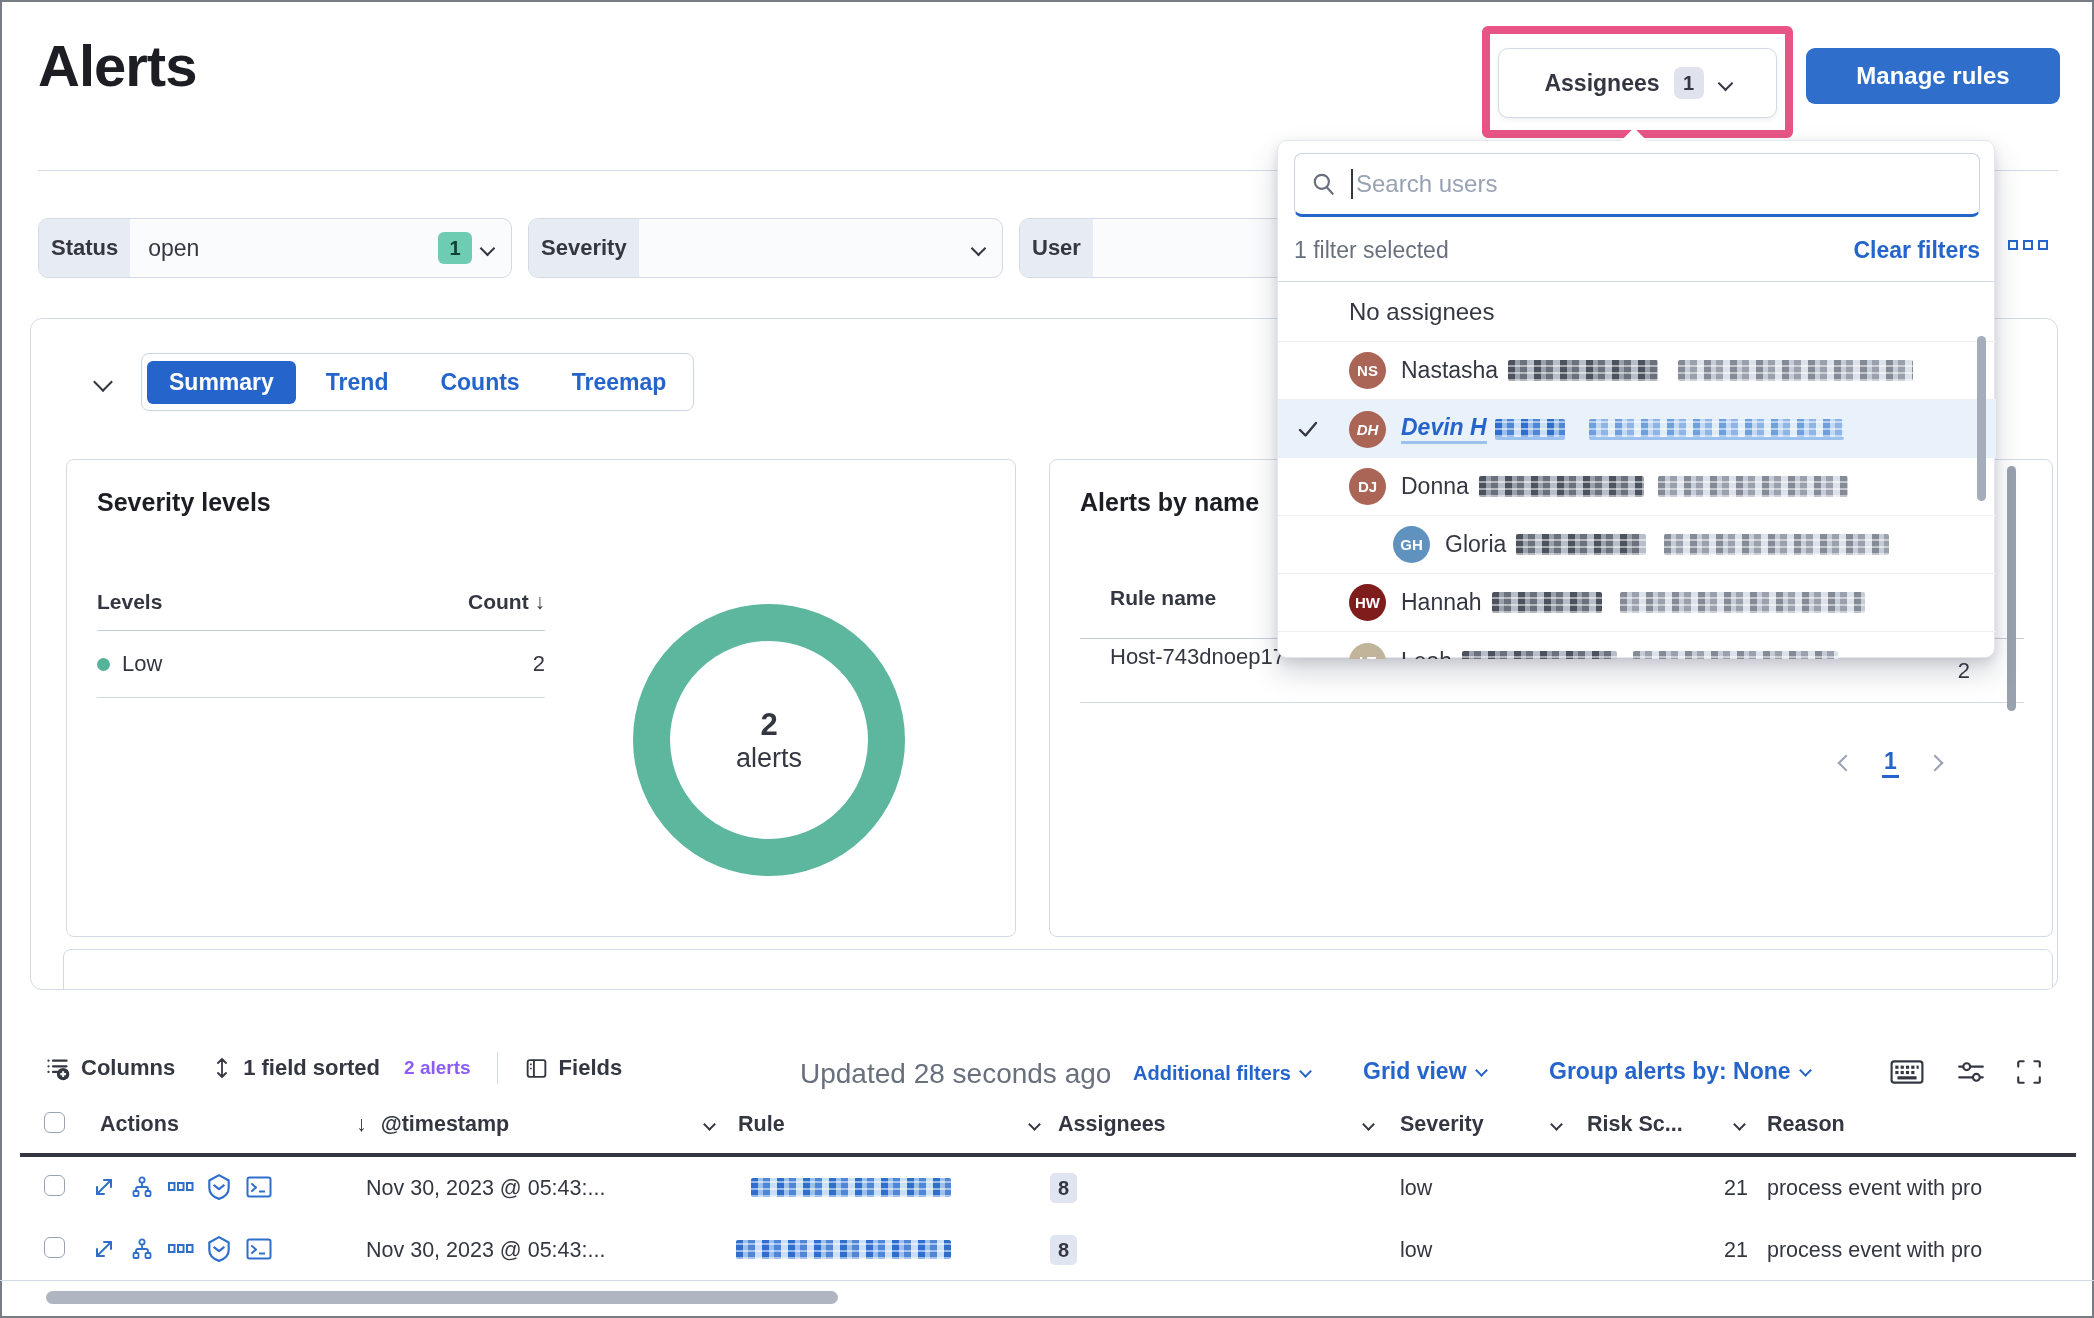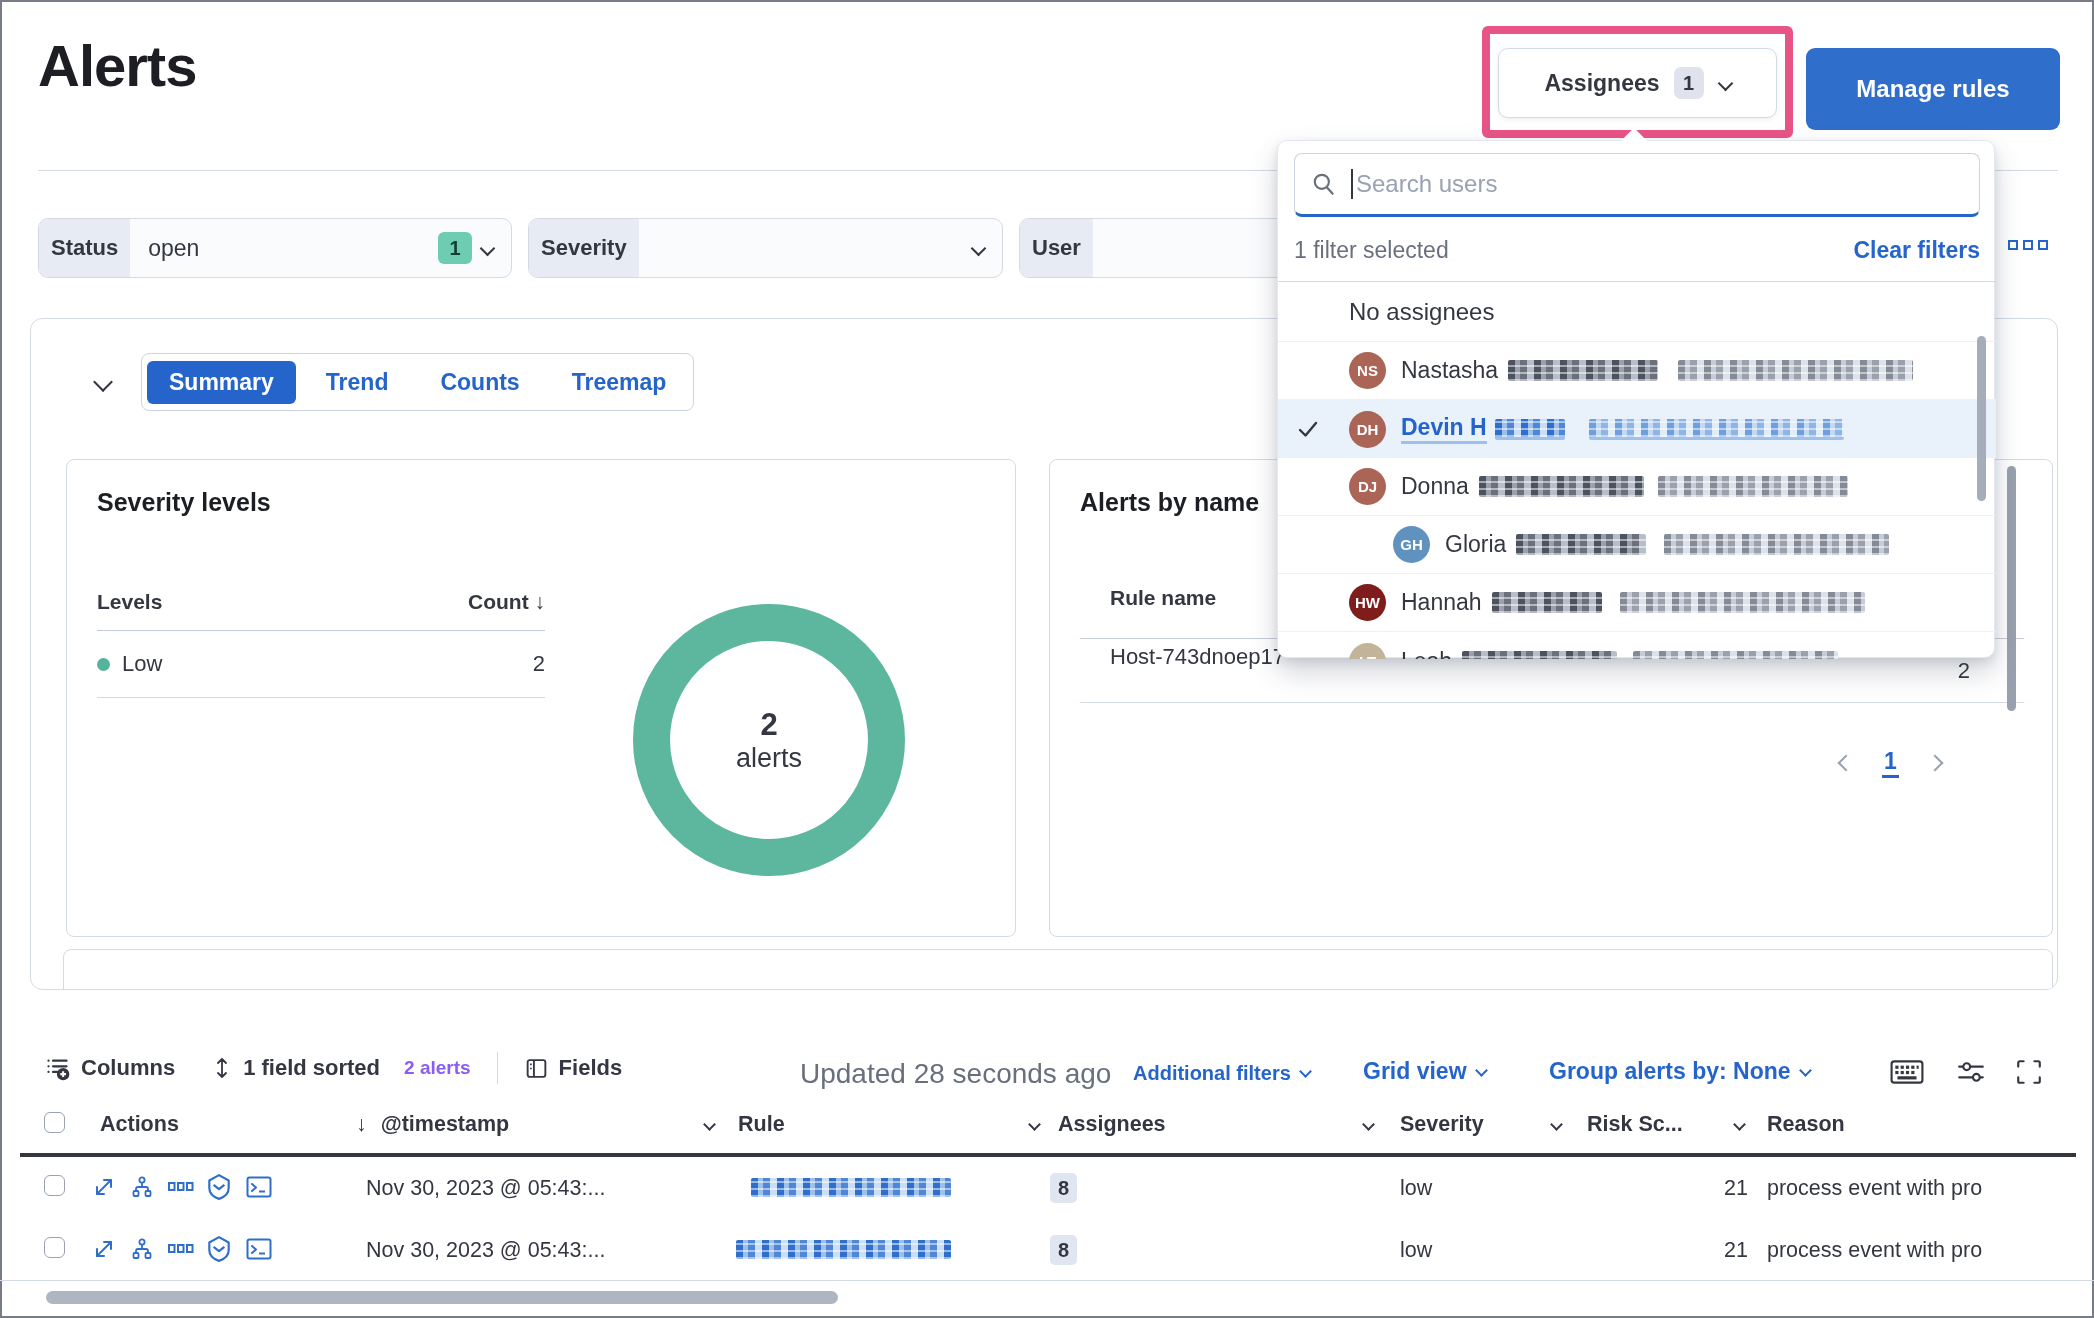--- a/index.html
+++ b/index.html
@@ -19,21 +19,21 @@
   .chev.sm{width:9px;height:9px;border-width:2.2px;}
 
   
   .title{font-size:58px;font-weight:800;color:#1c1e24;letter-spacing:-1px;}
   .pinkbox{border:8px solid #E95486;border-radius:6px;background:transparent;}
   .btn-assignees{background:#fff;border:1px solid #D3DAE6;border-radius:10px;height:70px;width:279px;
         display:flex;align-items:center;justify-content:center;gap:14px;font-size:23px;font-weight:700;color:#343741;
         box-shadow:0 2px 4px rgba(60,70,90,.08);}
   .mini-badge{background:#E0E3EE;border-radius:7px;min-width:30px;height:32px;display:inline-flex;
         align-items:center;justify-content:center;font-size:20px;font-weight:600;color:#343741;padding:0 6px;}
-  .btn-primary{background:#2F6FCB;color:#fff;border:none;border-radius:9px;height:82px;width:254px;
+  .btn-primary{background:#2F6FCB;color:#fff;border:none;border-radius:9px;height:56px;width:254px;
         font-size:24px;font-weight:700;display:flex;align-items:center;justify-content:center;}
   .hdr-rule{height:1px;background:#D3DAE6;}
 
   
   .pill{display:flex;align-items:stretch;height:60px;border:1px solid #D3DAE6;border-radius:10px;
         overflow:hidden;background:#FAFBFD;}
   .pill .lab{background:#E7EBF3;display:flex;align-items:center;padding:0 12px;font-size:22px;font-weight:700;color:#343741;}
   .pill .val{display:flex;align-items:center;flex:1;padding:0 18px;font-size:23px;color:#343741;}
   .teal-badge{background:#6DCCB1;color:#123f33;border-radius:6px;min-width:34px;height:32px;
         display:inline-flex;align-items:center;justify-content:center;font-size:20px;font-weight:600;}
@@ -234,21 +234,21 @@
         <span class="uname" style="margin-left:71px;font-size:24px;">No assignees</span>
       </div>
 
       <div class="ulist-row" style="height:58px;border-bottom:1px solid #EDF0F5;">
         <span class="avatar" style="margin-left:71px;background:#AA6556;">NS</span>
         <span class="uname" style="margin-left:15px;">Nastasha</span>
         <span class="mz mz-dark" style="width:150px;margin-left:10px;"></span>
         <span class="mz mz-gray" style="width:235px;margin-left:20px;"></span>
       </div>
 
-      <div class="ulist-row" style="height:58px;background:#E9F1FB;">
+      <div class="ulist-row" style="height:58px;background:#E9F1FB;font-style:italic;">
         <svg width="24" height="24" viewBox="0 0 24 24" style="position:absolute;left:18px;">
           <polyline points="4,13 9.5,18.5 20,6" fill="none" stroke="#343741" stroke-width="2.4" stroke-linecap="round" stroke-linejoin="round"></polyline>
         </svg>
         <span class="avatar" style="margin-left:71px;background:#AA6556;">DH</span>
         <span class="uname u-blue" style="margin-left:15px;color:#2565CB;font-weight:600;">Devin H</span>
         <span class="mz mz-blue u-blue" style="width:70px;margin-left:8px;"></span>
         <span class="mz mz-bluelight u-blue" style="width:255px;margin-left:24px;"></span>
       </div>
 
       <div class="ulist-row" style="height:58px;border-bottom:1px solid #EDF0F5;">

